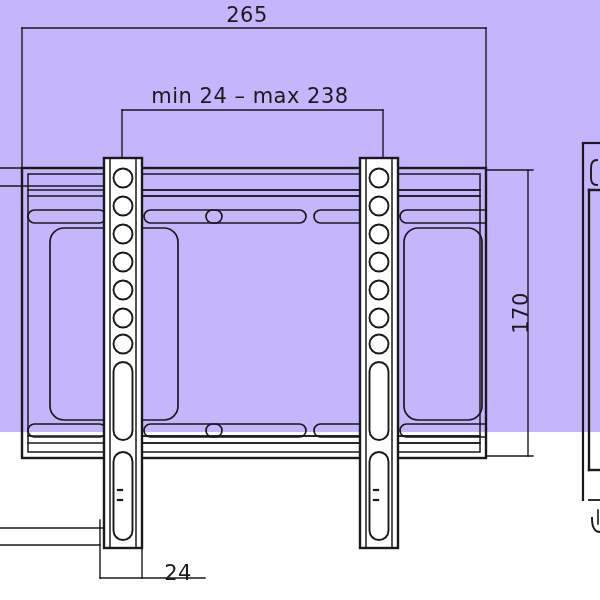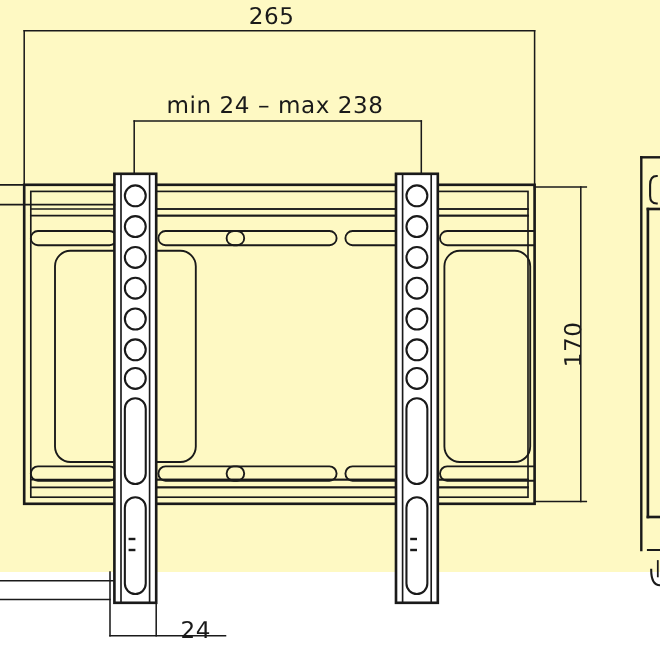--- a/index.html
+++ b/index.html
@@ -9,22 +9,22 @@
   }
   body {
     width: 600px;
     height: 600px;
     overflow: hidden;
     font-family: "DejaVu Sans", sans-serif;
   }
   #stage {
     position: relative;
     width: 600px;
-    height: 520px;
-    background: #fef9c3;
+    height: 432px;
+    background: #c4b5fd;
   }
   #drawing {
     position: absolute;
     left: 0;
     top: 0;
     width: 600px;
     height: 600px;
     display: block;
   }
   .dim-text {

